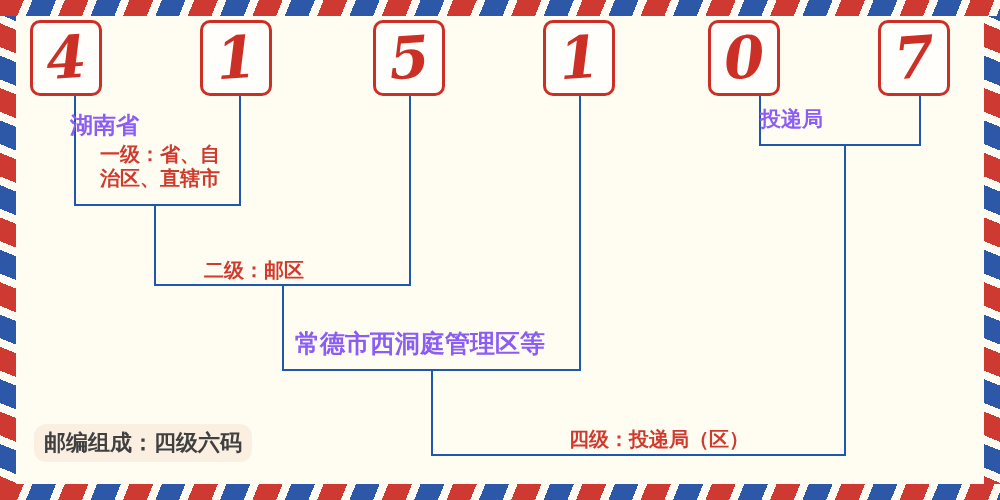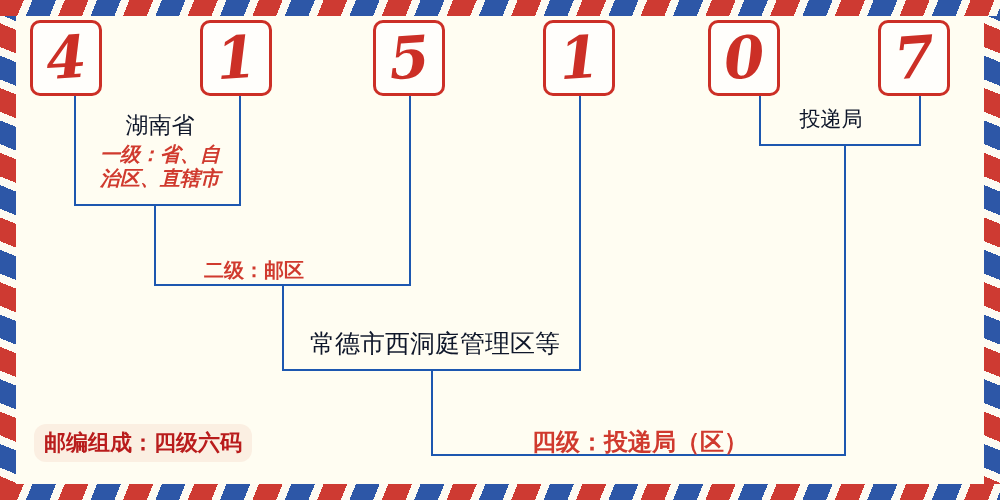--- a/index.html
+++ b/index.html
@@ -35,30 +35,30 @@
   .digit {
     font-family:"DejaVu Serif", serif; font-style:italic; font-weight:bold;
     font-size:58px; color:#cc2f26; line-height:1; transform:rotate(-4deg);
   }
 
   .hline, .vline { position:absolute; background:#1d57b0; }
   .hline { height:2px; }
   .vline { width:2px; }
 
   .place {
-    position:absolute; color:#0f172a; font-weight:normal; text-align:center;
+    position:absolute; color:#8b5cf6; font-weight:bold; text-align:left;
   }
   .desc {
     position:absolute; color:#d03a2e; font-weight:bold; text-align:center;
   }
   .desc span { display:block; }
 
   .footer-note {
     position:absolute; left:34px; top:424px;
-    color:#b91c1c; font-weight:bold; font-size:22px;
+    color:#404040; font-weight:bold; font-size:22px;
     background:rgba(220,120,90,0.10); padding:4px 10px; border-radius:12px;
   }
 </style>
 </head>
 <body>
 
 <div class="canvas">
 
   <div class="stripe-v stripe-left"></div>
   <div class="stripe-v stripe-right"></div>
@@ -81,39 +81,39 @@
     <span class="digit">0</span>
   </div>
   <div class="digit-box" style="left:878px;">
     <span class="digit">7</span>
   </div>
 
   <div class="vline" style="left:74px;  top:96px;  height:110px;"></div>
   <div class="vline" style="left:239px; top:96px;  height:110px;"></div>
   <div class="hline" style="left:74px;  top:204px; width:167px;"></div>
   <div class="place" style="left:70px; top:110px; width:180px; font-size:23px;">湖南省</div>
-  <div class="desc" style="left:55px; top:142px; width:210px; font-size:20px; line-height:24px;font-style:italic;">
+  <div class="desc" style="left:55px; top:142px; width:210px; font-size:20px; line-height:24px;">
     <span>一级：省、自</span>
     <span>治区、直辖市</span>
   </div>
 
   <div class="vline" style="left:154px; top:204px; height:82px;"></div>
   <div class="hline" style="left:154px; top:284px; width:257px;"></div>
   <div class="vline" style="left:409px; top:96px;  height:190px;"></div>
   <div class="desc" style="left:164px; top:257px; width:180px; font-size:20px;">二级：邮区</div>
 
   <div class="vline" style="left:282px; top:284px; height:87px;"></div>
   <div class="hline" style="left:282px; top:369px; width:299px;"></div>
   <div class="vline" style="left:579px; top:96px;  height:275px;"></div>
   <div class="place" style="left:295px; top:327px; width:280px; font-size:25px;">常德市西洞庭管理区等</div>
 
   <div class="vline" style="left:431px; top:369px; height:87px;"></div>
   <div class="hline" style="left:431px; top:454px; width:415px;"></div>
   <div class="vline" style="left:844px; top:144px; height:312px;"></div>
-  <div class="desc" style="left:505px; top:426px; width:270px; font-size:24px;">四级：投递局（区）</div>
+  <div class="desc" style="left:524px; top:426px; width:270px; font-size:20px;">四级：投递局（区）</div>
 
   <div class="vline" style="left:759px; top:96px;  height:50px;"></div>
   <div class="vline" style="left:919px; top:96px;  height:50px;"></div>
   <div class="hline" style="left:759px; top:144px; width:162px;"></div>
   <div class="place" style="left:760px; top:105px; width:142px; font-size:21px;">投递局</div>
 
   <div class="footer-note">邮编组成：四级六码</div>
 
 </div>
 

